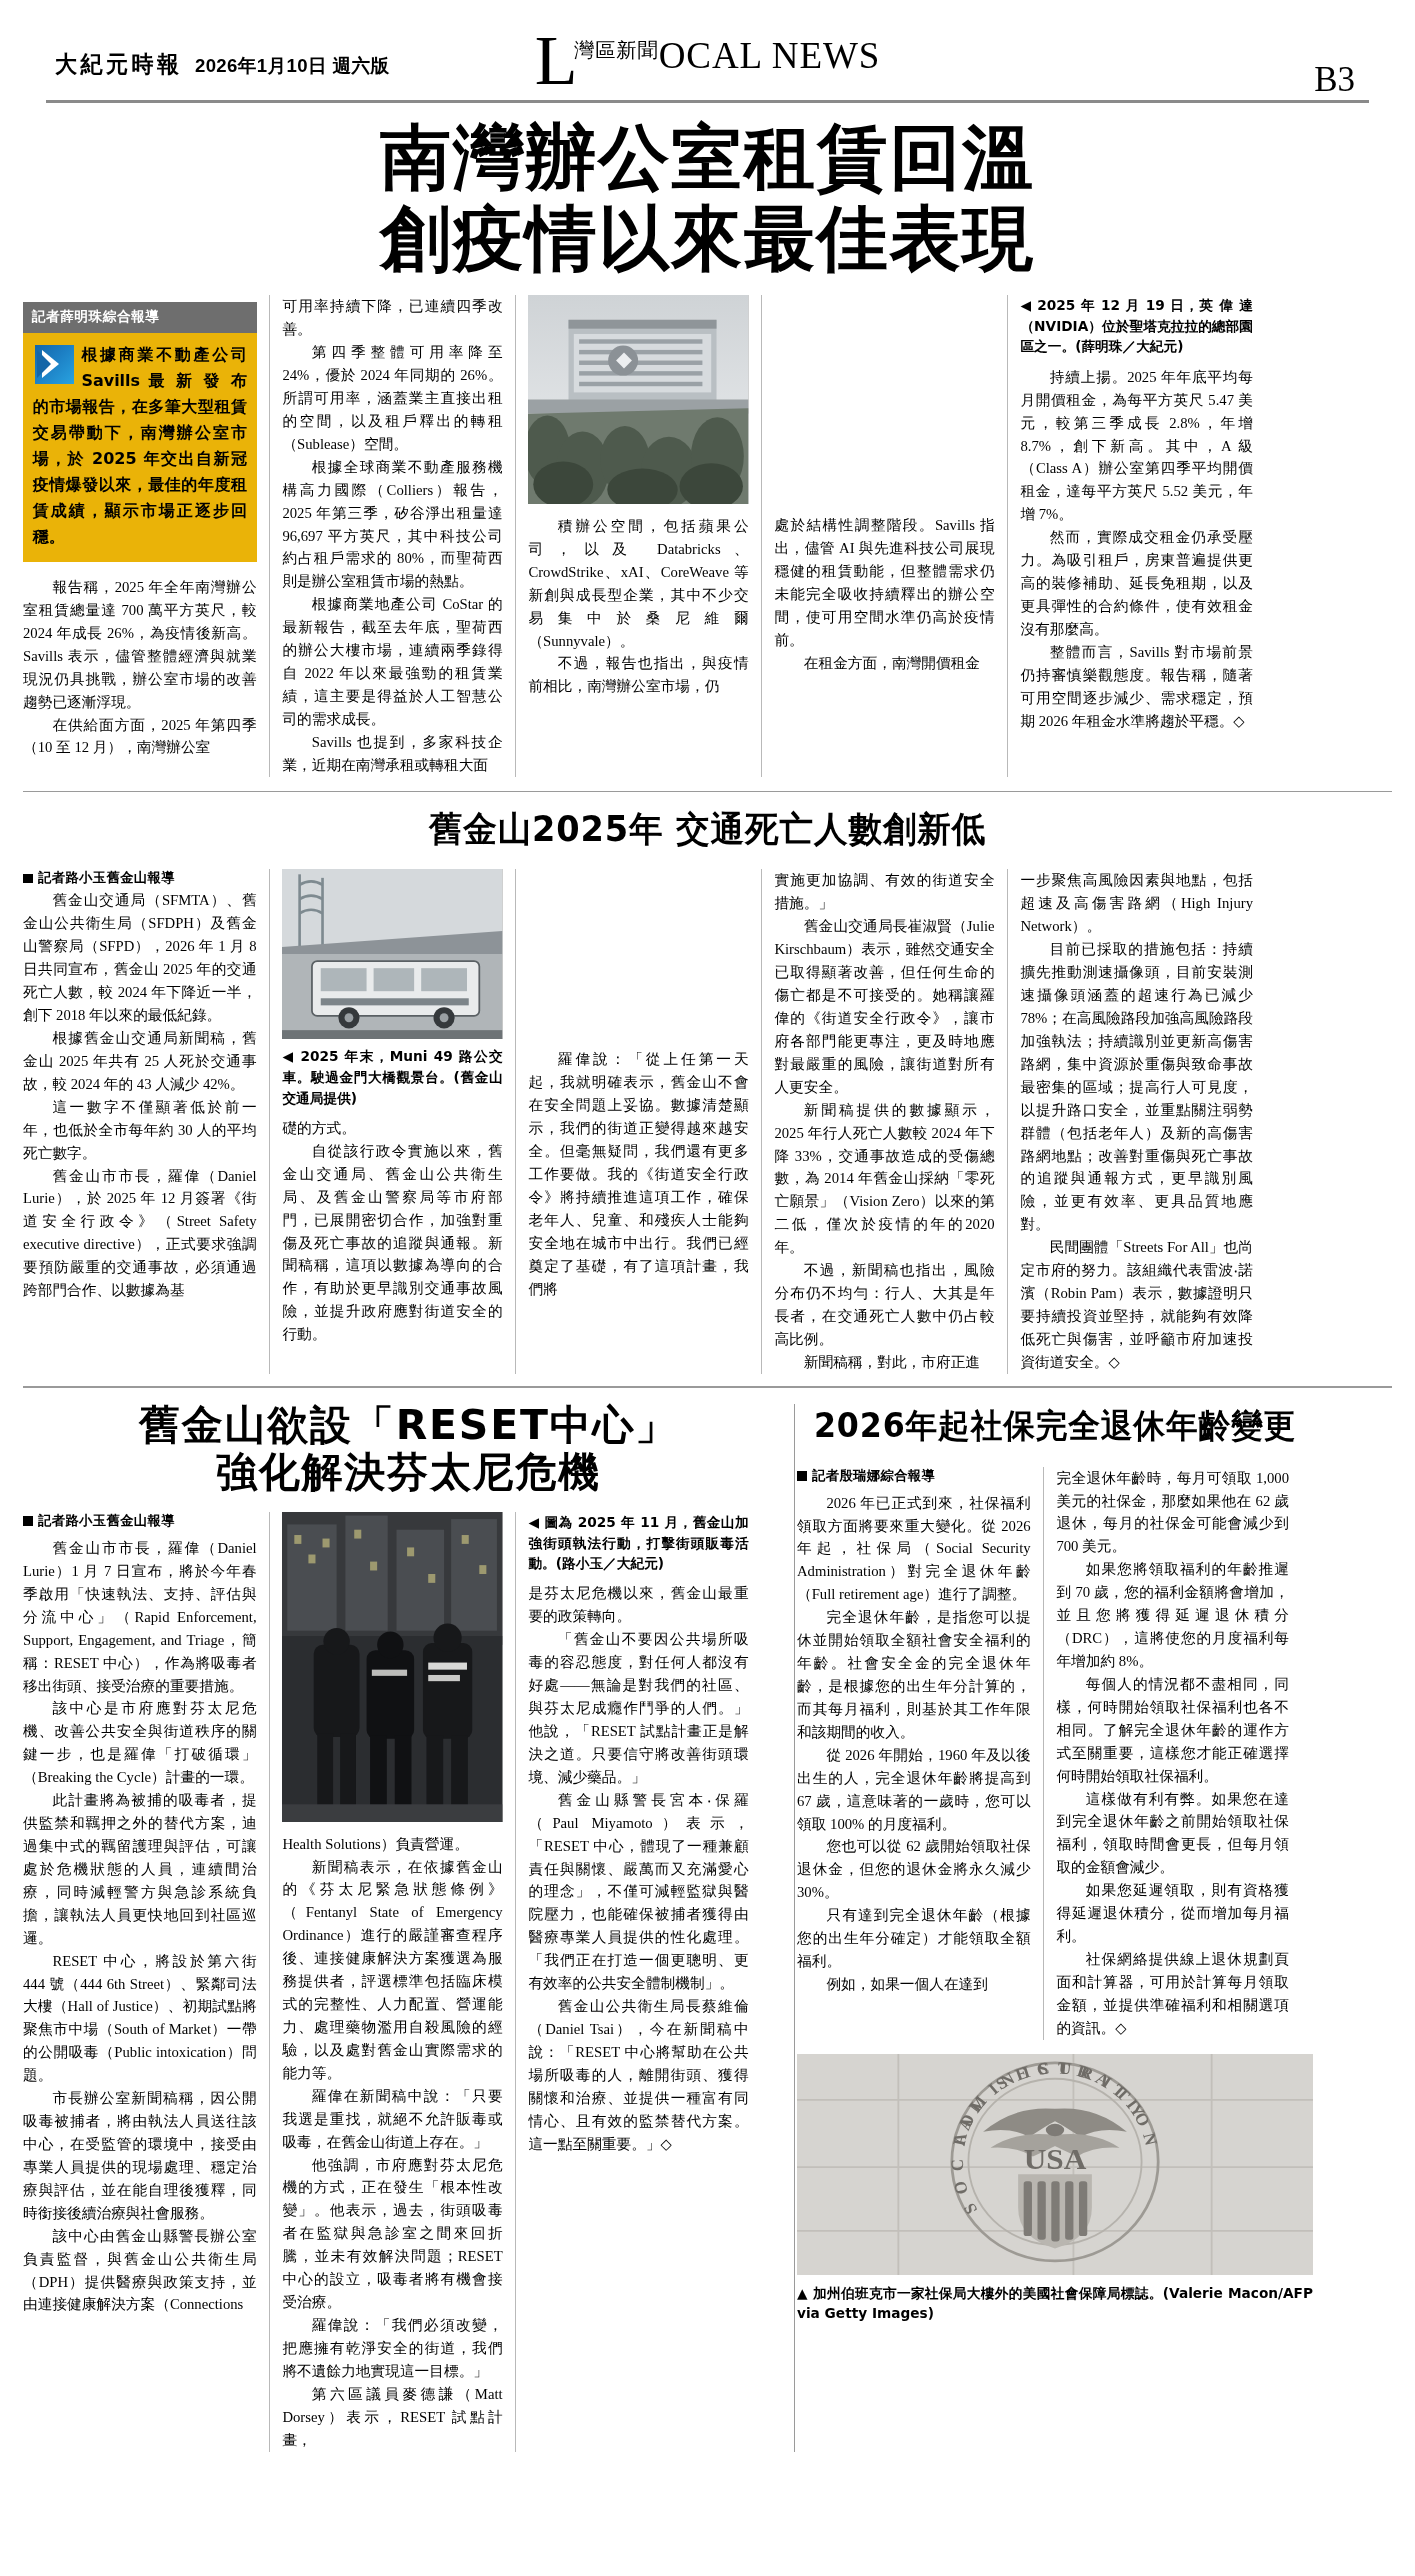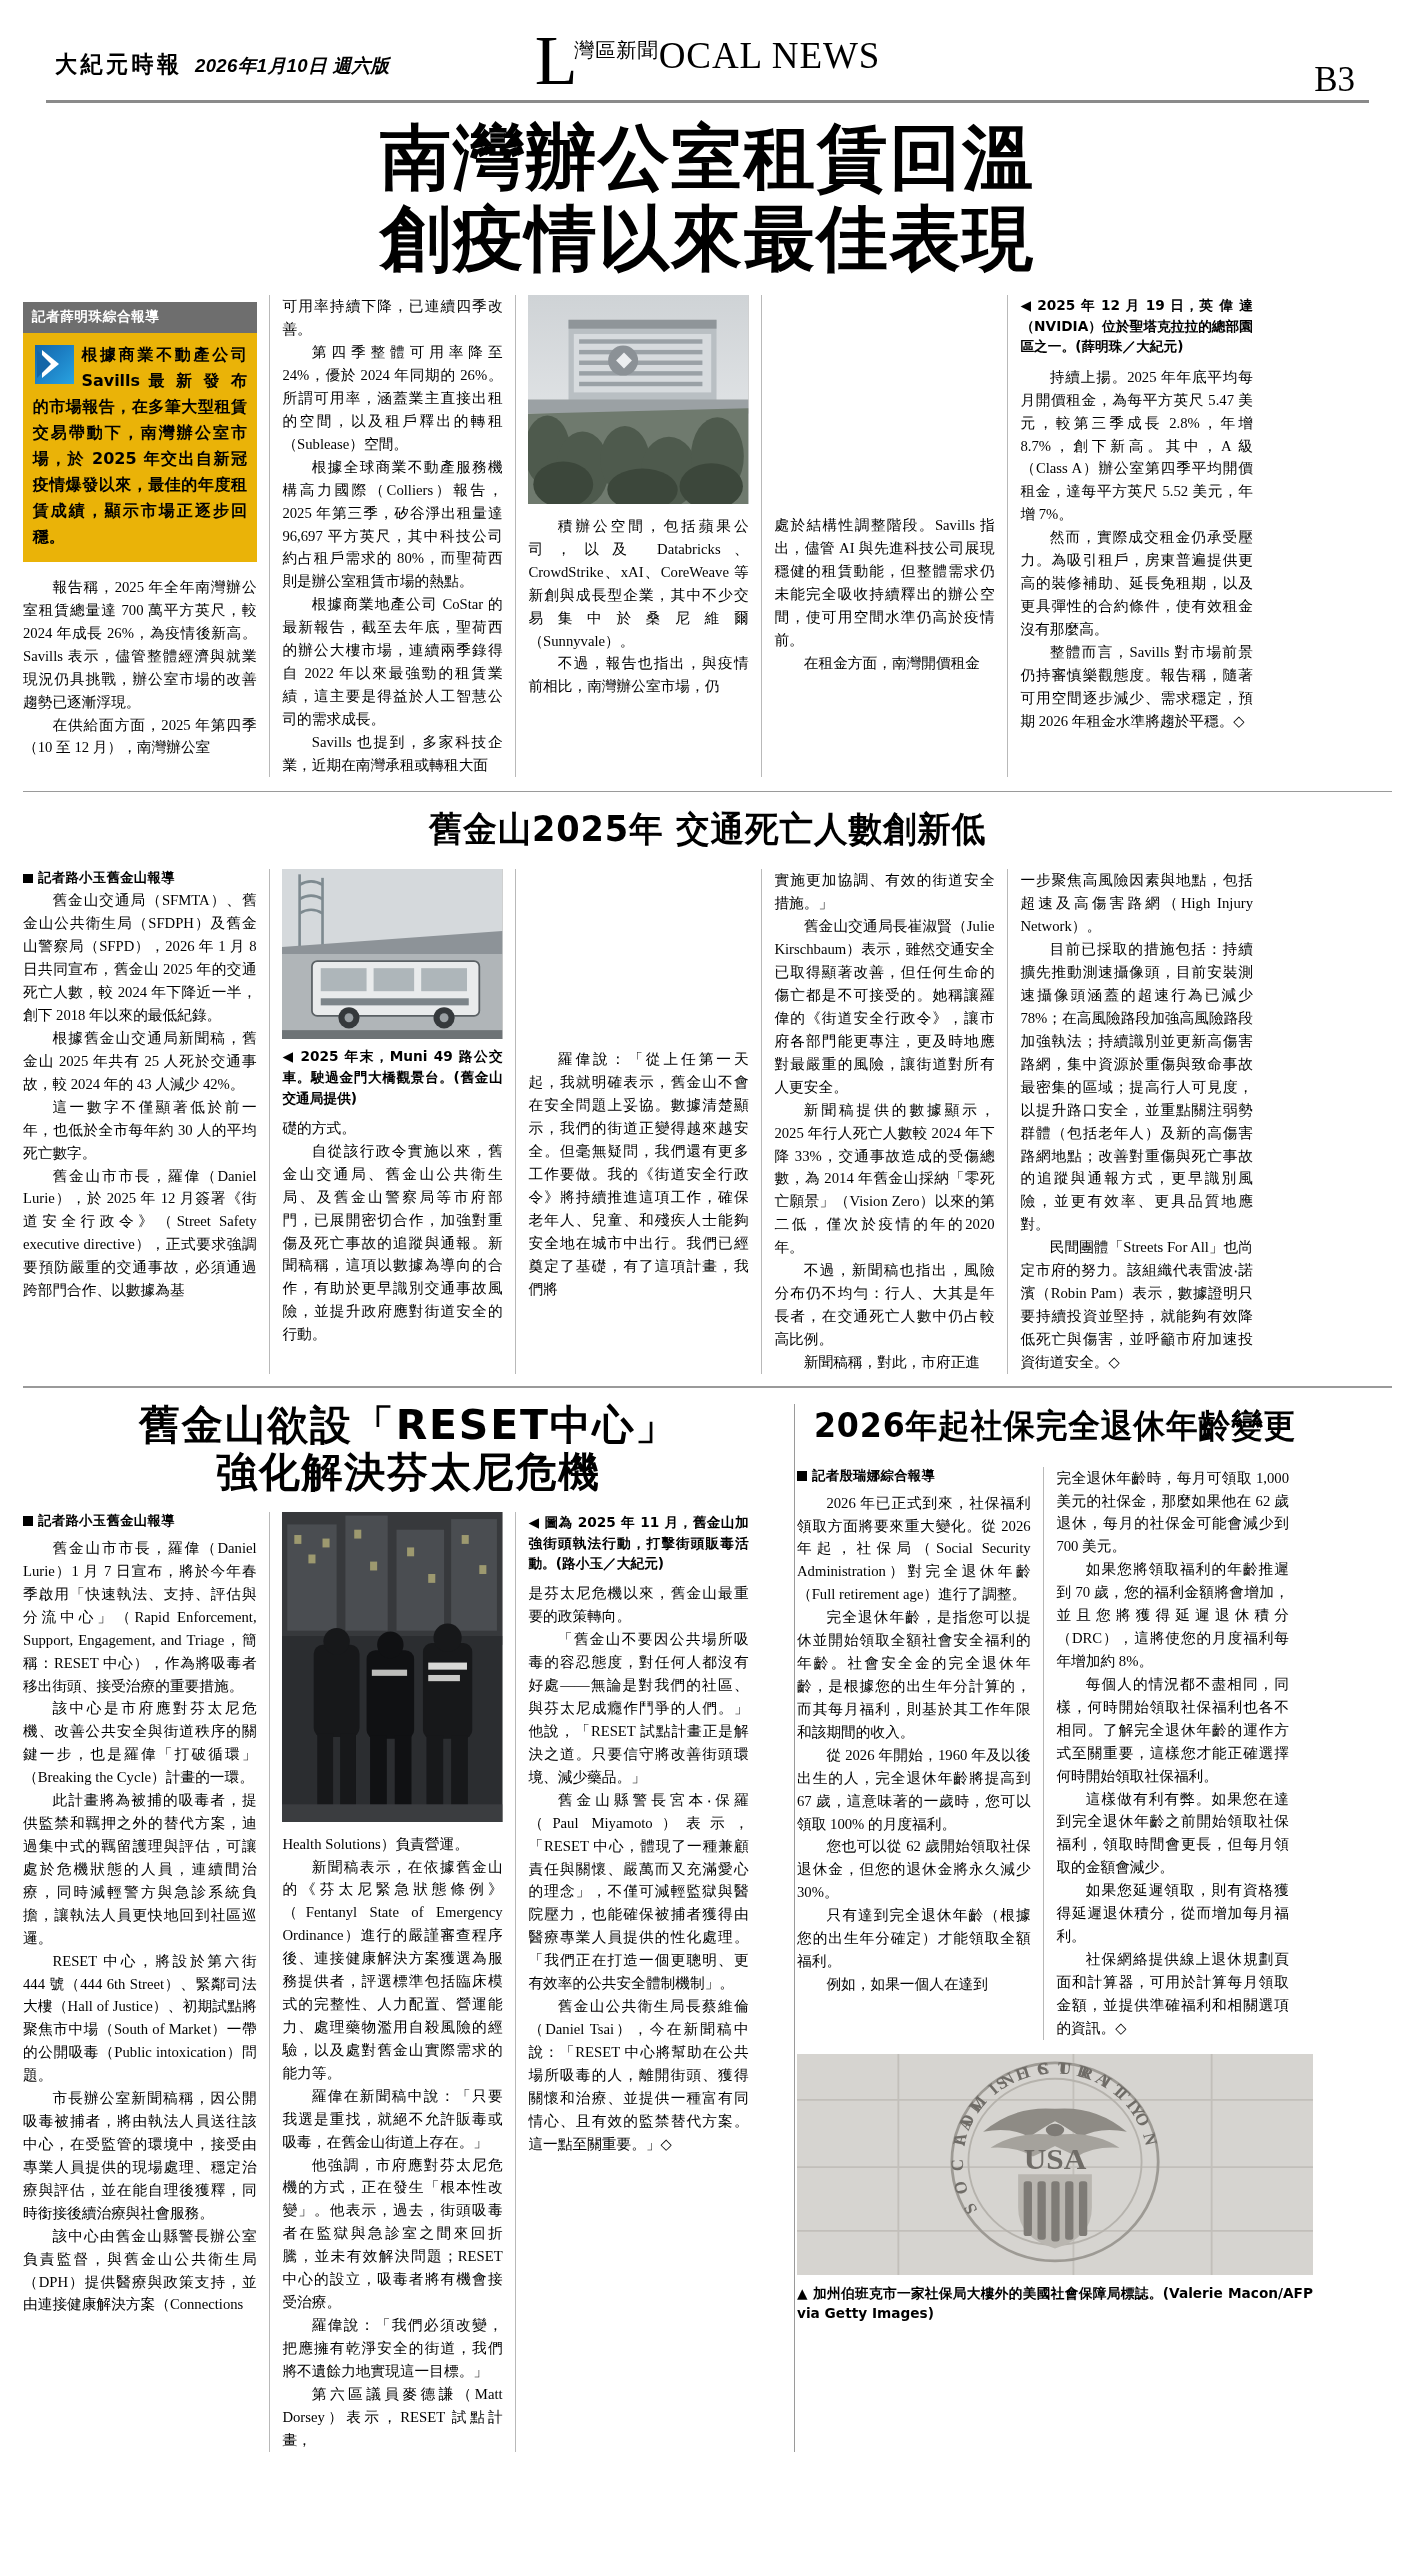--- a/index.html
+++ b/index.html
@@ -9,21 +9,21 @@
     color:#000;
     -webkit-font-smoothing:antialiased;
   }
   .page{position:relative;width:1415px;height:2576px;box-sizing:border-box;padding:0 23px;}
 
   
   .masthead{position:relative;height:104px;}
   .mh-left{position:absolute;left:32px;top:50px;display:flex;align-items:baseline;gap:12.4px;}
   .mh-paper{font-family:"DejaVu Serif",serif;font-weight:bold;font-size:22px;letter-spacing:3.5px;
             transform:scaleY(1.05);}
-  .mh-date{font-family:"Liberation Sans","DejaVu Sans",sans-serif;font-weight:bold;font-size:18.6px;letter-spacing:0.4px;font-style:italic;}
+  .mh-date{font-family:"Liberation Sans","DejaVu Sans",sans-serif;font-weight:bold;font-size:18.6px;letter-spacing:0.4px;}
   .mh-logo{position:absolute;left:50%;transform:translateX(-50%);top:32px;
            display:flex;align-items:flex-start;}
   .mh-L{font-family:"Liberation Serif",serif;font-size:70px;line-height:.82;font-weight:normal;}
   .mh-logo-r{display:flex;flex-direction:row;margin-left:-3.5px;padding-top:8px;}
   .mh-cn{font-family:"Liberation Sans","DejaVu Sans",sans-serif;font-size:20.3px;letter-spacing:0.9px;line-height:1.05;}
   .mh-en{font-family:"Liberation Serif",serif;font-size:37px;line-height:.95;letter-spacing:0.9px;margin-top:-1.8px;}
   .mh-page{position:absolute;right:37px;top:60px;font-family:"Liberation Serif",serif;font-size:35px;font-weight:normal;}
   .mh-rule{position:absolute;left:23px;right:23px;top:100px;height:2.7px;background:#8a8a8a;}
 
   

